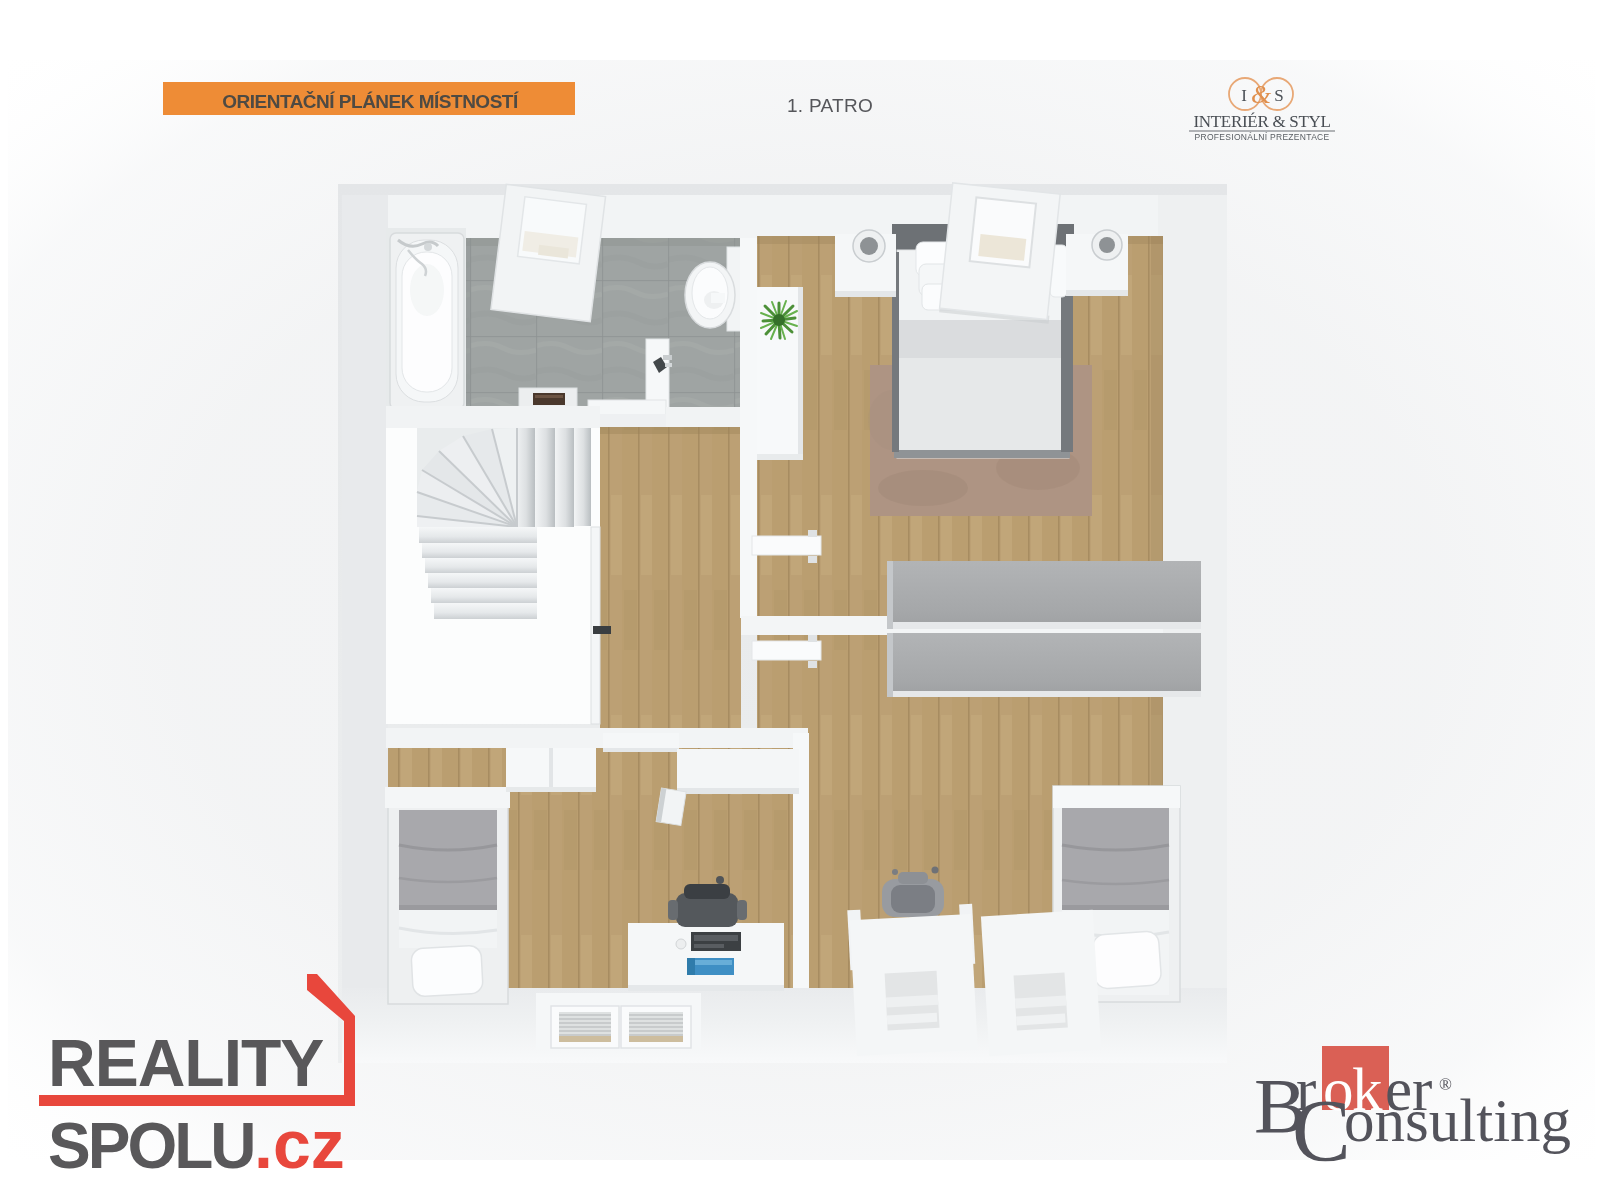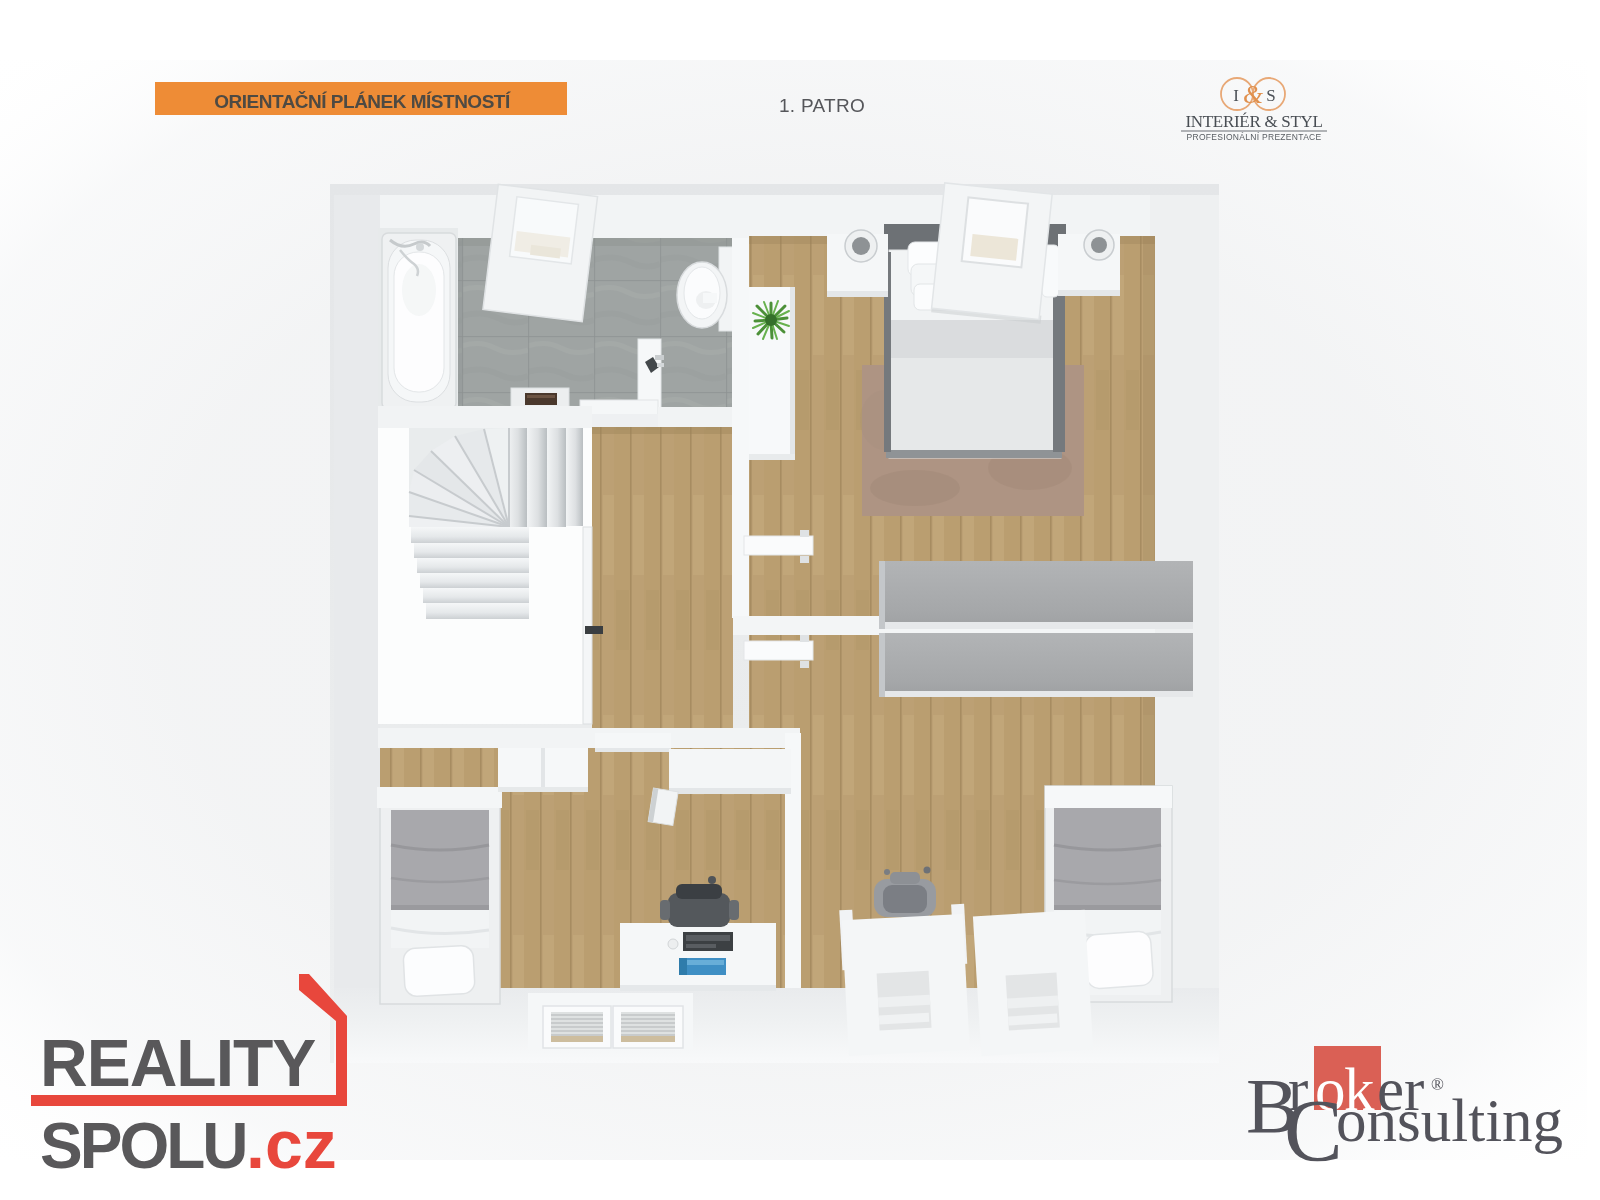--- a/index.html
+++ b/index.html
@@ -1,17 +1,17 @@
 <!DOCTYPE html>
 <html><head>
 <meta charset="utf-8">
 <style>
   html,body{margin:0;padding:0;background:#ffffff;}
   .page{position:relative;width:1587px;height:1200px;overflow:hidden;
-        font-family:"Liberation Sans", sans-serif;}
+        font-family:"Liberation Sans", sans-serif;margin-left:8px;}
   svg{position:absolute;top:0;left:0;}
 </style>
 </head>
 <body>
 <div class="page">
 <svg width="1600" height="1200" viewBox="0 0 1600 1200">
 <defs>
   <radialGradient id="bggrad" cx="0.5" cy="0.5" r="0.72">
     <stop offset="0" stop-color="#f0f1f2"></stop>
     <stop offset="0.55" stop-color="#f1f2f3"></stop>

